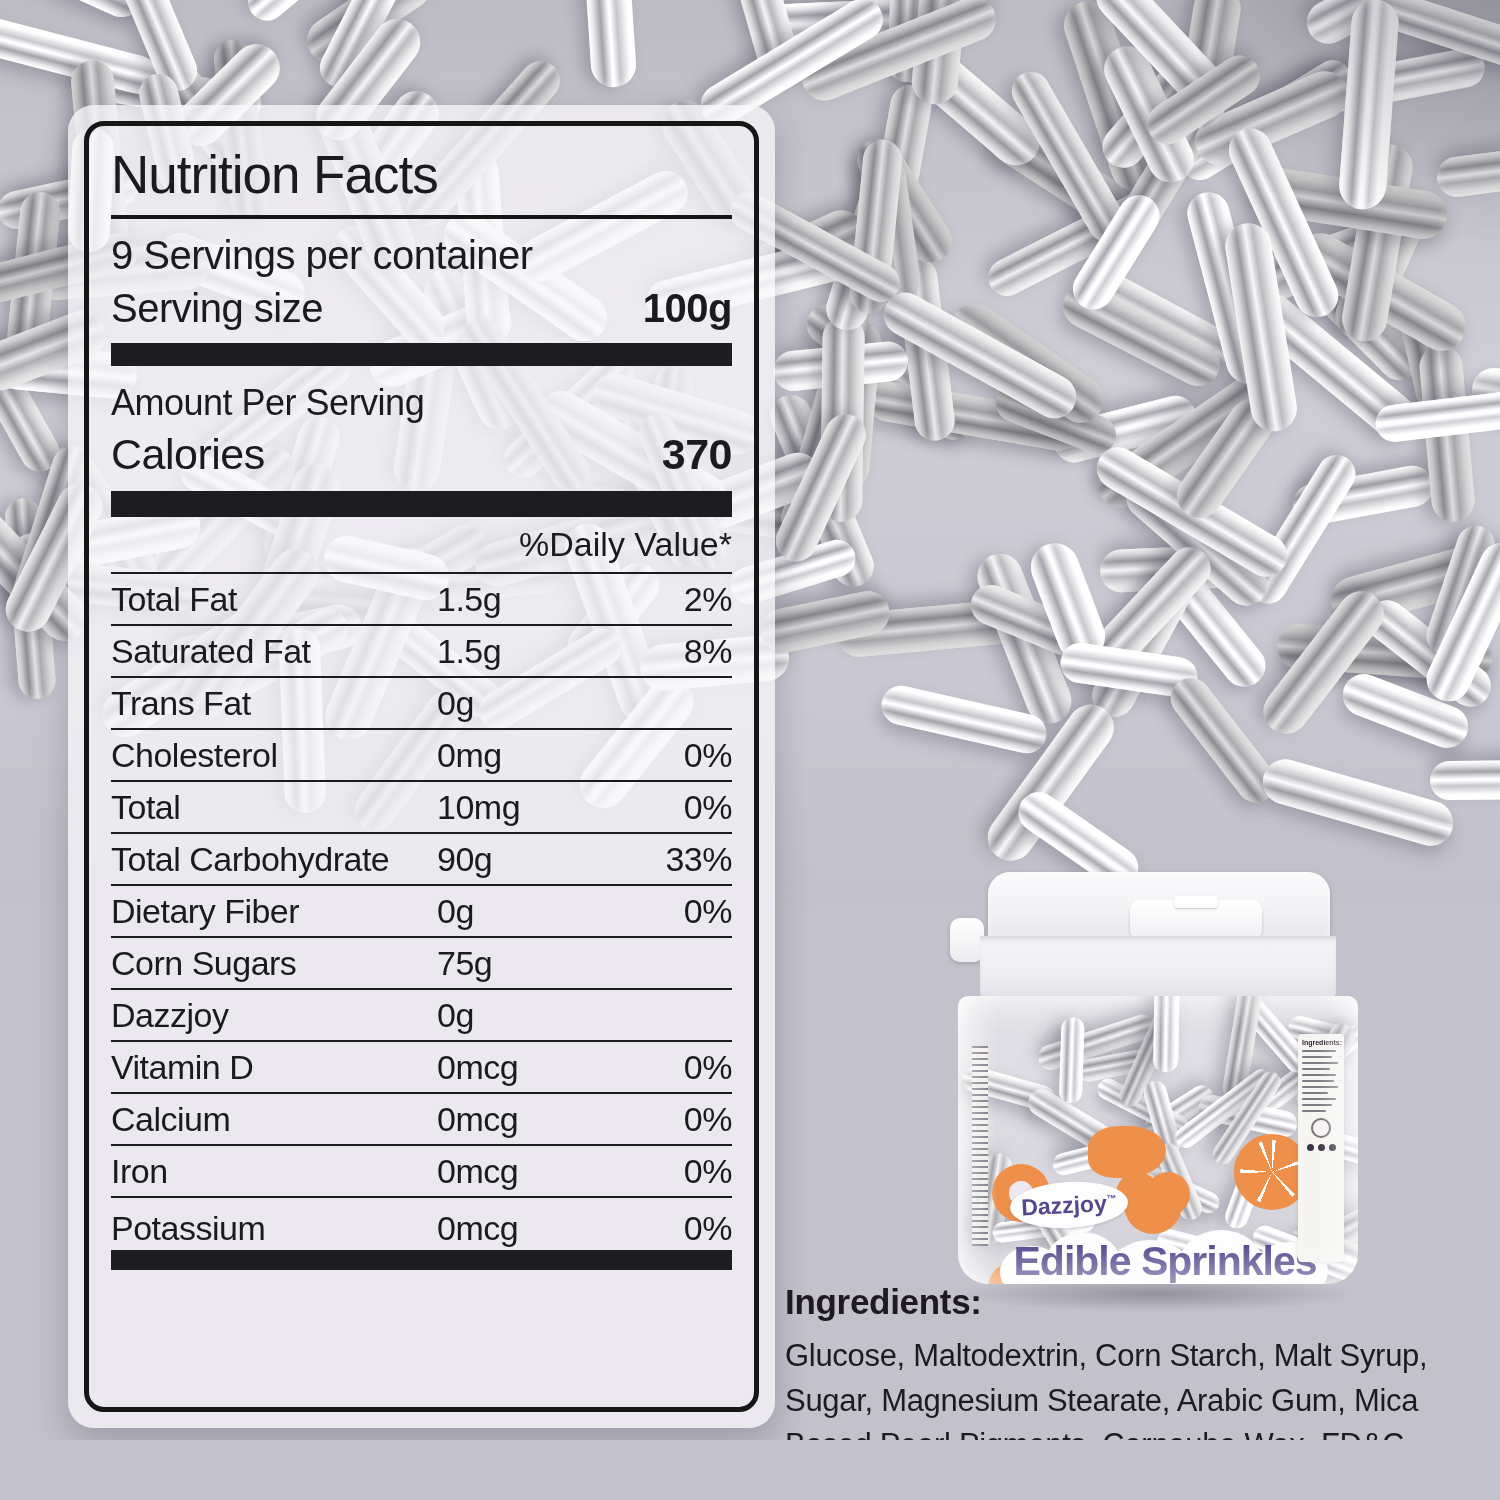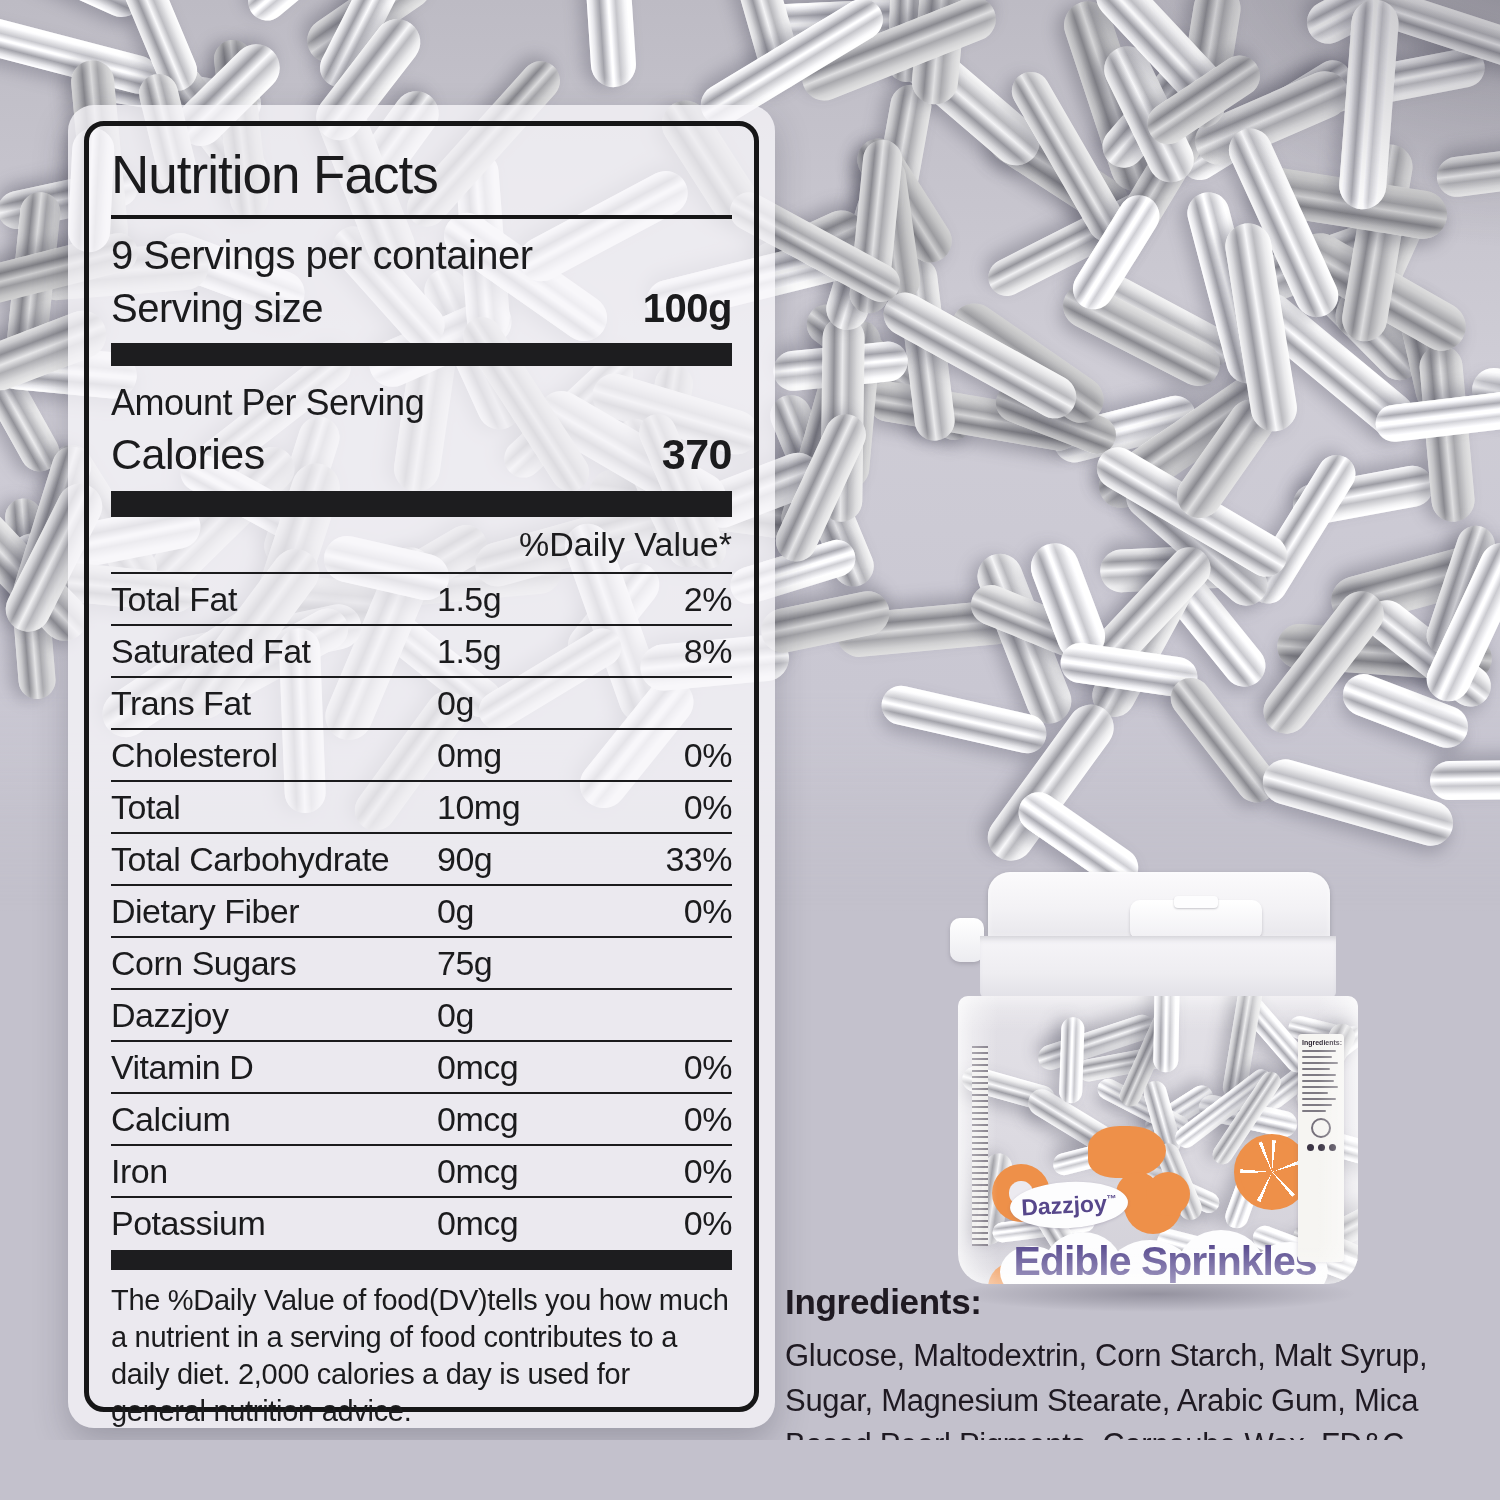--- a/index.html
+++ b/index.html
@@ -32,21 +32,21 @@
   .nf-flex{display:flex;justify-content:space-between;align-items:baseline;}
   .nf-ss{font-size:40px;letter-spacing:-.5px;margin-top:8px;}
   .nf-ss .val{font-weight:bold;}
   .bar{height:23px;background:#1d1d1f;margin-top:12px;}
   .nf-aps{font-size:36px;letter-spacing:-.5px;margin-top:16px;}
   .nf-cal{font-size:43px;letter-spacing:-.5px;margin-top:6px;}
   .nf-cal .val{font-weight:bold;}
   .bar2{height:26px;background:#1d1d1f;margin-top:12px;}
   .nf-dv{font-size:34px;text-align:right;padding:8px 0 8px 0;border-bottom:2px solid #1b1b1d;}
   .nf-row{display:flex;align-items:center;height:50px;border-bottom:2px solid #1b1b1d;font-size:34px;letter-spacing:-.5px;}
-  .nf-row:last-child{border-bottom:none;}
+  .nf-row:last-child{border-bottom:none;align-items:flex-end;}
   .nf-row .rn{flex:1;}
   .nf-row .ra{width:180px;text-align:left;}
   .nf-row .rd{width:115px;text-align:right;}
   .bar3{height:20px;background:#1d1d1f;margin-top:2px;}
   .nf-foot{font-size:29px;line-height:1.28;letter-spacing:-.3px;margin-top:12px;color:#1b1b1d;}
 
   
   .jar{position:absolute;left:950px;top:868px;width:412px;height:452px;}
   .jar-shadow{position:absolute;left:6px;top:408px;width:400px;height:36px;border-radius:50%;
       background:radial-gradient(closest-side,rgba(40,38,55,.30),rgba(40,38,55,0));}
@@ -353,21 +353,20 @@
             <span class="ra">0mcg</span>
             <span class="rd">0%</span>
           </div>
           <div class="nf-row">
             <span class="rn">Potassium</span>
             <span class="ra">0mcg</span>
             <span class="rd">0%</span>
           </div>
         </div>
       <div class="bar3"></div>
-      <div class="nf-foot">The %Daily Value of food(DV)tells you how much a nutrient in a serving of food contributes to a daily diet. 2,000 calories a day is used for general nutrition advice.</div>
     </div>
   </div>
 
   <div class="jar">
     <div class="jar-shadow"></div>
     <div class="lid-cap jar-cap">
       <div class="lid-tab"></div>
       <div class="lid-notch"></div>
     </div>
     <div class="lid-latch"></div>

